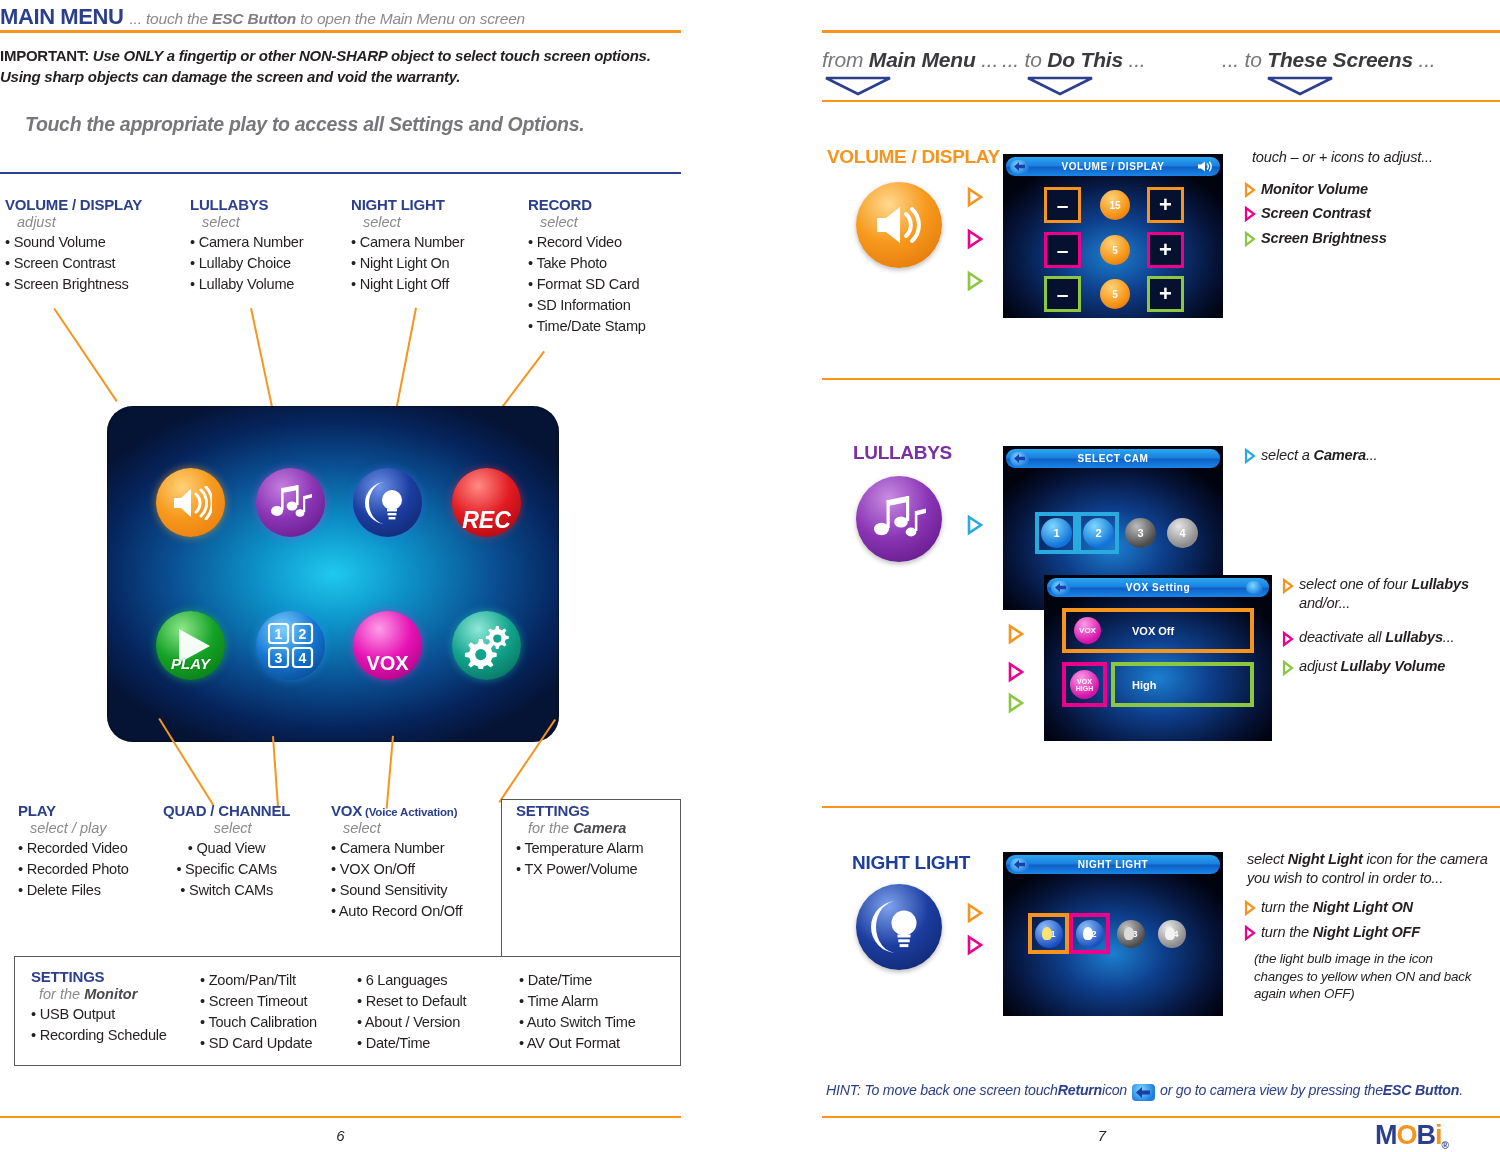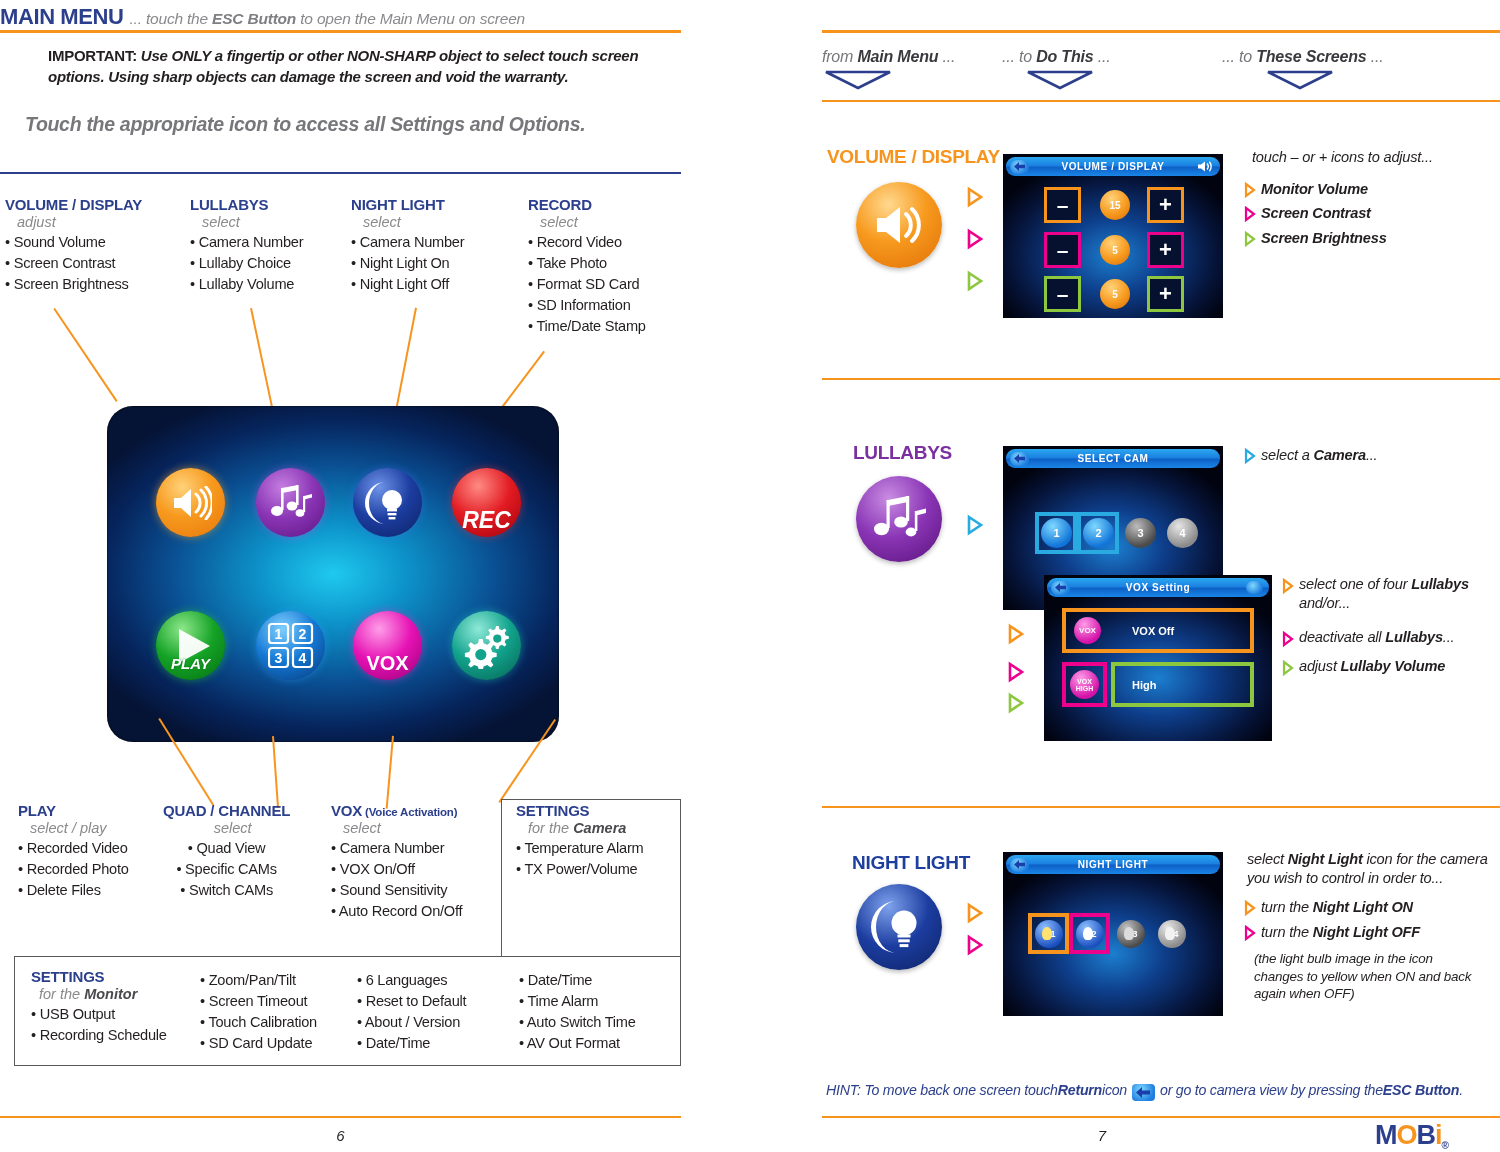--- a/index.html
+++ b/index.html
@@ -27,21 +27,20 @@
   }
   .sec-head .sub b { color: #7f7f83; font-weight: bold; font-style: italic; }
   .rule-orange { height: 3px; background: #f7941e; width: 100%; }
   .rule-orange-thin { height: 2px; background: #f7941e; width: 100%; }
   .rule-navy { height: 2px; background: #2b3f8c; width: 100%; }
 
   
   .important {
     font-size: 15px; font-weight: bold; line-height: 1.42;
     letter-spacing: -0.25px;
-    padding-left: 48px;
   }
   .important i { font-style: italic; }
   .touch-line {
     font-size: 19.5px; font-style: italic; font-weight: bold;
     color: #77777b; letter-spacing: -0.3px;
   }
 
   .colgrid { position: relative; }
   .col { position: absolute; }
   .col .ttl {
@@ -71,21 +70,21 @@
   }
   .mi { position: absolute; border-radius: 50%; display: flex; align-items: center; justify-content: center; }
   .mi-label { color: #fff; font-weight: bold; font-style: italic; margin-top: 36px; }
 
   .connector { position: absolute; background: #f7941e; transform-origin: 0 0; height: 2px; }
 
   .boxgrid { position: absolute; border: 1px solid #58595b; }
 
   
   .navhdr { display: flex; }
-  .navhdr .cell { font-style: italic; font-size: 16px; color: #77777b; letter-spacing: -0.2px; }
+  .navhdr .cell { font-style: italic; font-size: 21px; color: #77777b; letter-spacing: -0.2px; }
   .navhdr .cell b { color: #3a3a3e; font-weight: bold; font-style: italic; }
   .chev { margin-top: 3px; }
 
   .rgroup { position: relative; }
   .grp-title { font-weight: bold; font-size: 19px; letter-spacing: -0.3px; }
   .tri { width: 0; height: 0; }
 
   .lcd {
     position: absolute;
     background: radial-gradient(ellipse 60% 60% at 50% 62%, #1c7fcf 0%, #0e3f8c 38%, #06153c 76%, #01030f 100%);
@@ -133,21 +132,21 @@
     <span class="big">MAIN MENU</span>
     <span class="sub"><span>... touch the </span><b>ESC Button</b><span> to open the Main Menu on screen</span></span>
   </div>
   <div class="rule-orange" style="position:absolute;left:0;top:30px;width:681px;"></div>
 
   <div class="important" style="position:absolute;left:0;top:45px;width:681px;">
     <b>IMPORTANT:</b>
     <i>Use ONLY a fingertip or other NON-SHARP object to select touch screen options. Using sharp objects can damage the screen and void the warranty.</i>
   </div>
 
-  <div class="touch-line" style="position:absolute;left:25px;top:113px;">Touch the appropriate icon to access all Settings and Options.</div>
+  <div class="touch-line" style="position:absolute;left:25px;top:113px;">Touch the appropriate play to access all Settings and Options.</div>
 
   <div class="rule-navy" style="position:absolute;left:0;top:172px;width:681px;"></div>
 
   <div class="colgrid" style="position:absolute;left:0;top:196px;width:681px;height:160px;">
     <div class="col" style="left:5px;top:0;">
       <div class="ttl">VOLUME / DISPLAY</div>
       <div class="verb">adjust</div>
       <ul>
         <li>Sound Volume</li>
         <li>Screen Contrast</li>

